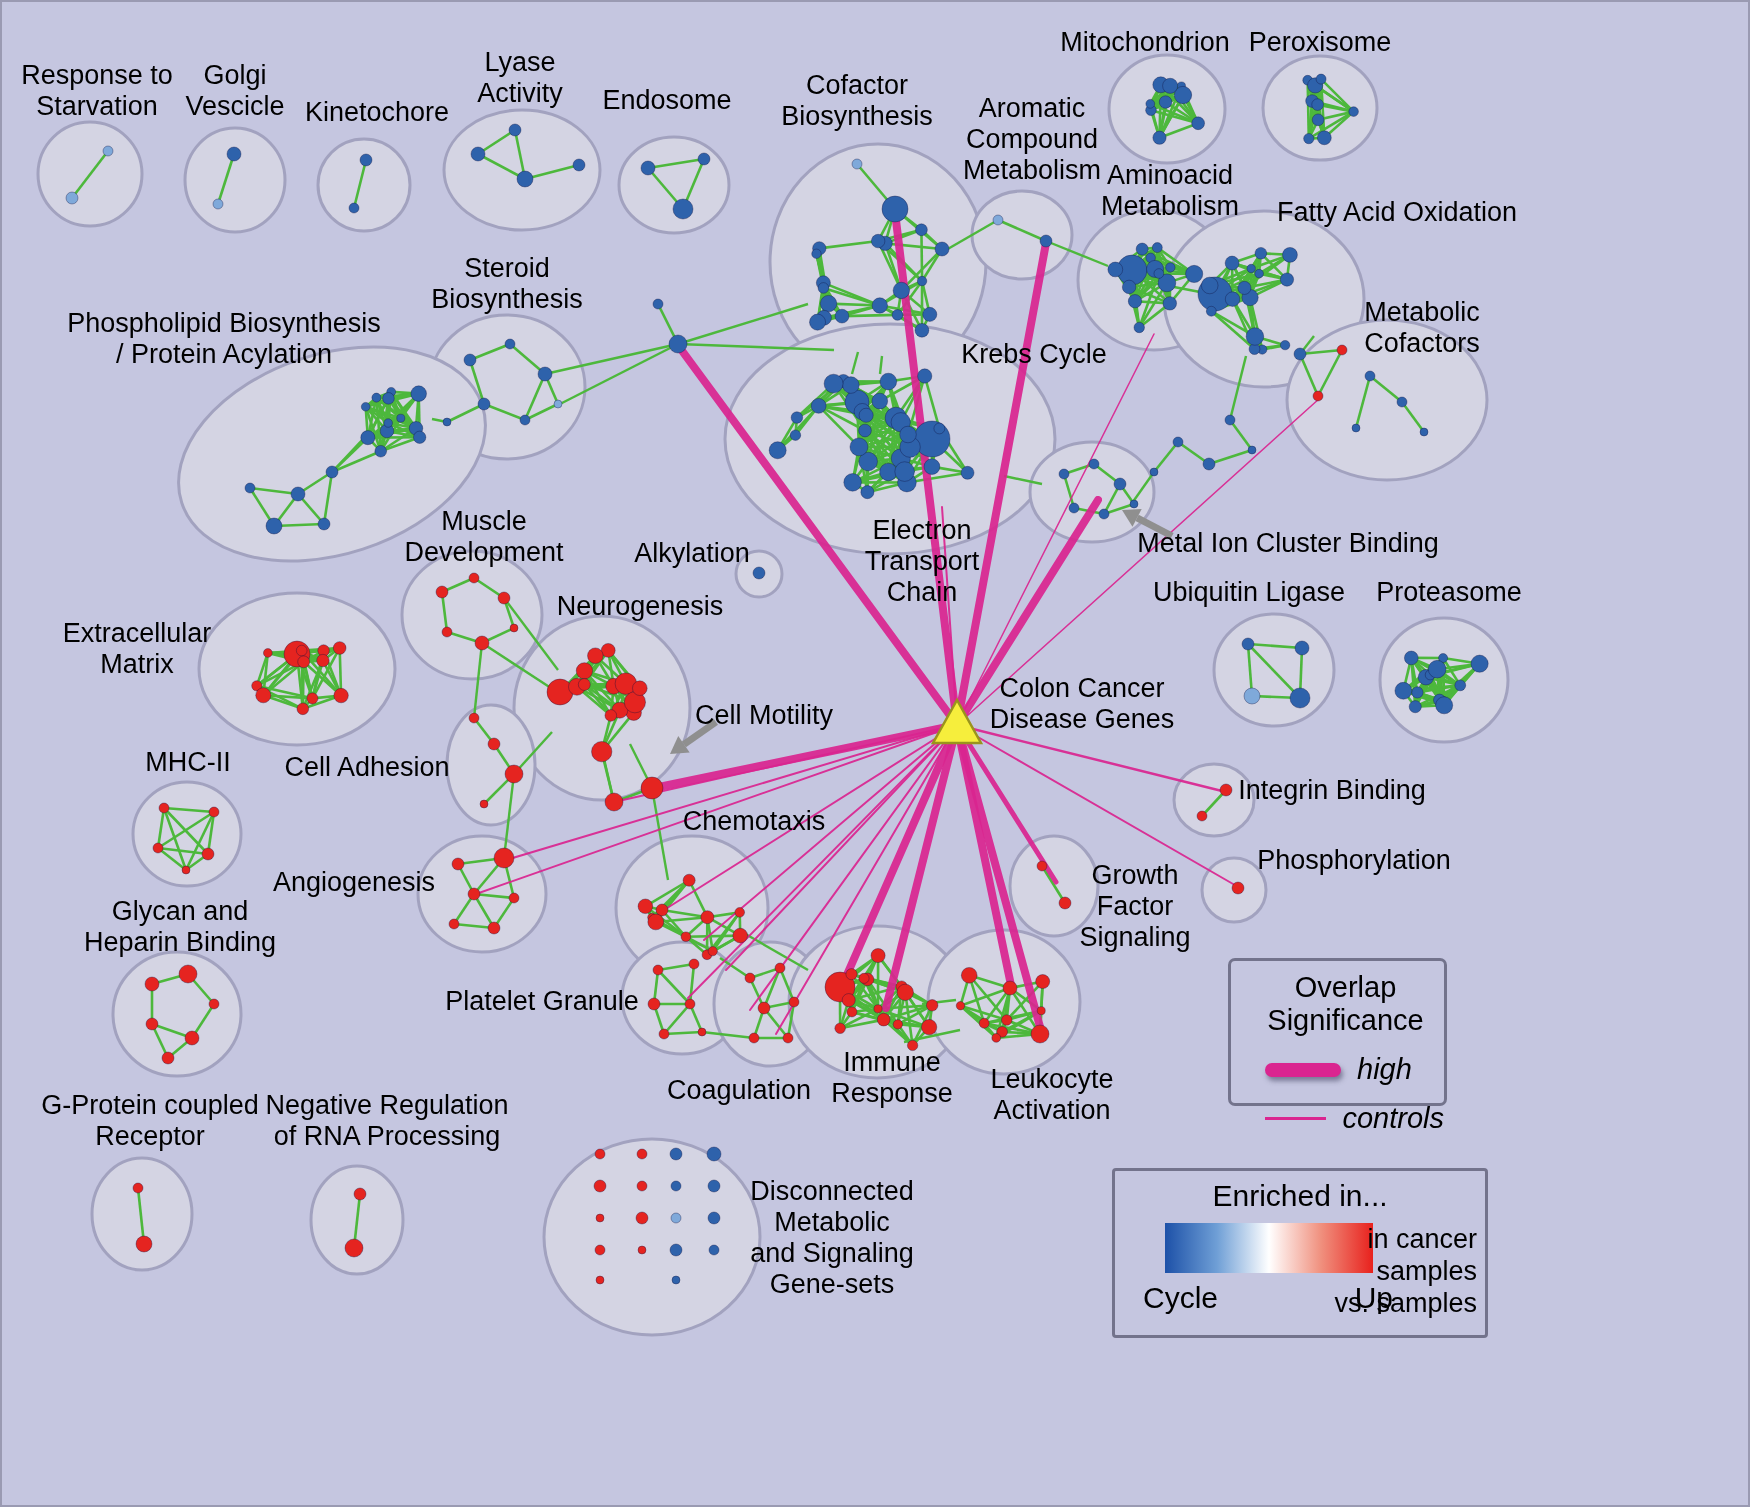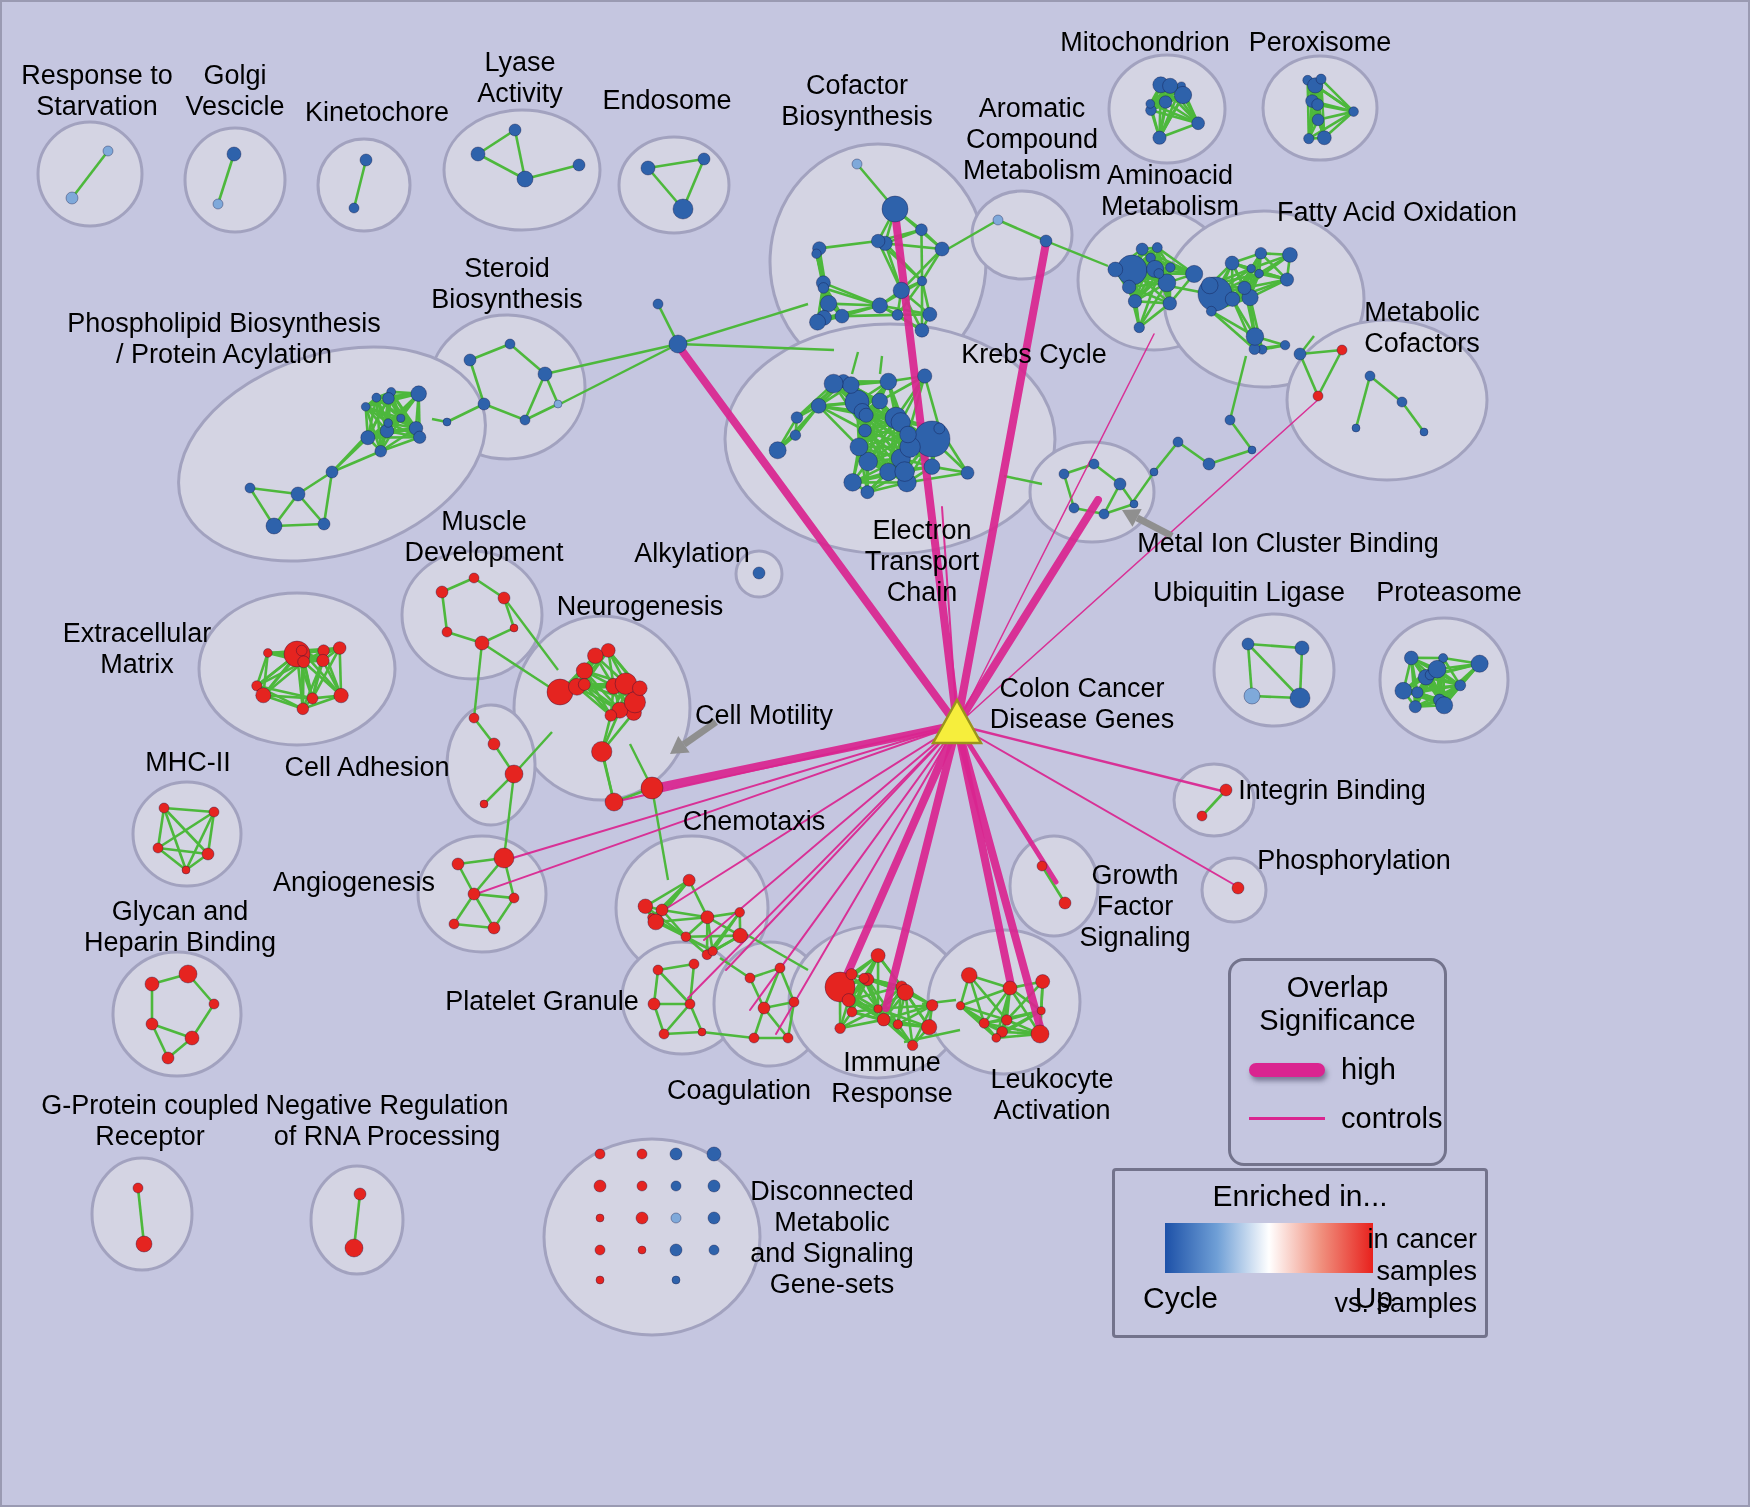--- a/index.html
+++ b/index.html
@@ -5,25 +5,25 @@
   html,body{margin:0;padding:0;background:#ffffff;}
   .stage{
     position:relative;width:1750px;height:1507px;
     background:#c5c6e0;border:2px solid #9a9ab2;box-sizing:border-box;
     overflow:hidden;font-family:"Liberation Sans",sans-serif;
   }
   svg#net{position:absolute;left:0;top:0;}
   svg#net text{font-family:"Liberation Sans",sans-serif;fill:#000;}
   .legend{position:absolute;box-sizing:border-box;color:#000;}
   .legend-overlap{
-    left:1226px;top:956px;width:219px;height:208px;
-    border:3px solid #73738c;border-radius:16px;
+    left:1226px;top:956px;width:219px;height:148px;
+    border:3px solid #73738c;border-radius:7px;padding-left:16px;
   }
   .lg-title{text-align:center;font-size:29px;line-height:33px;margin-top:10px;}
-  .lg-row{display:flex;align-items:center;margin:16px 0 0 18px;font-size:29px;}
+  .lg-row{display:flex;align-items:center;margin:16px 0 0 18px;font-size:29px;font-style:italic;}
   .bar-high{
     display:inline-block;width:76px;height:14px;background:#da2590;border-radius:7px;
     margin-right:16px;box-shadow:2px 4px 5px rgba(50,50,80,.5);
   }
   .bar-moderate{display:inline-block;width:76px;height:3px;background:#da2590;margin-right:16px;}
   .legend-enrich{
     left:1110px;top:1166px;width:376px;height:170px;
     border:3px solid #73738c;border-radius:4px;
   }
   .enrich-title{font-size:30px;text-align:center;width:280px;margin:8px 0 10px 45px;}

